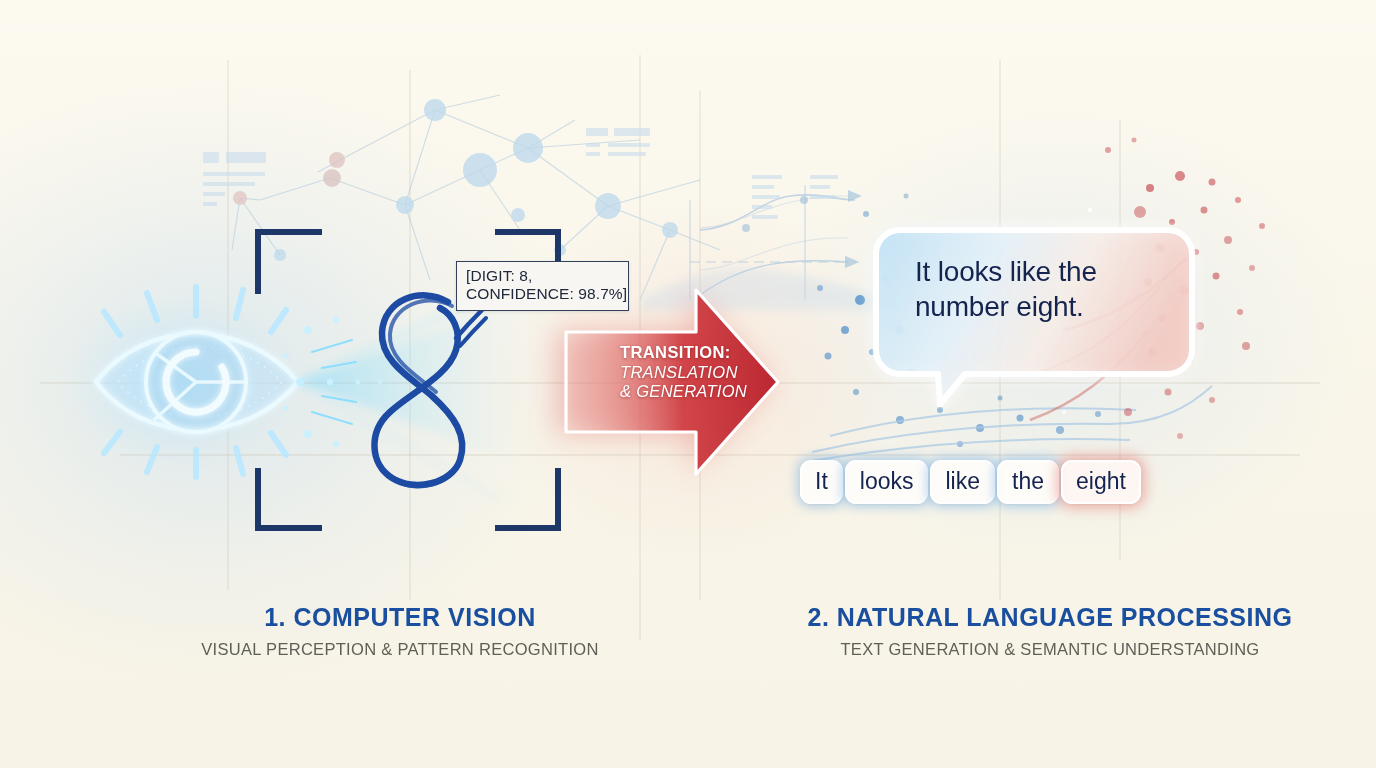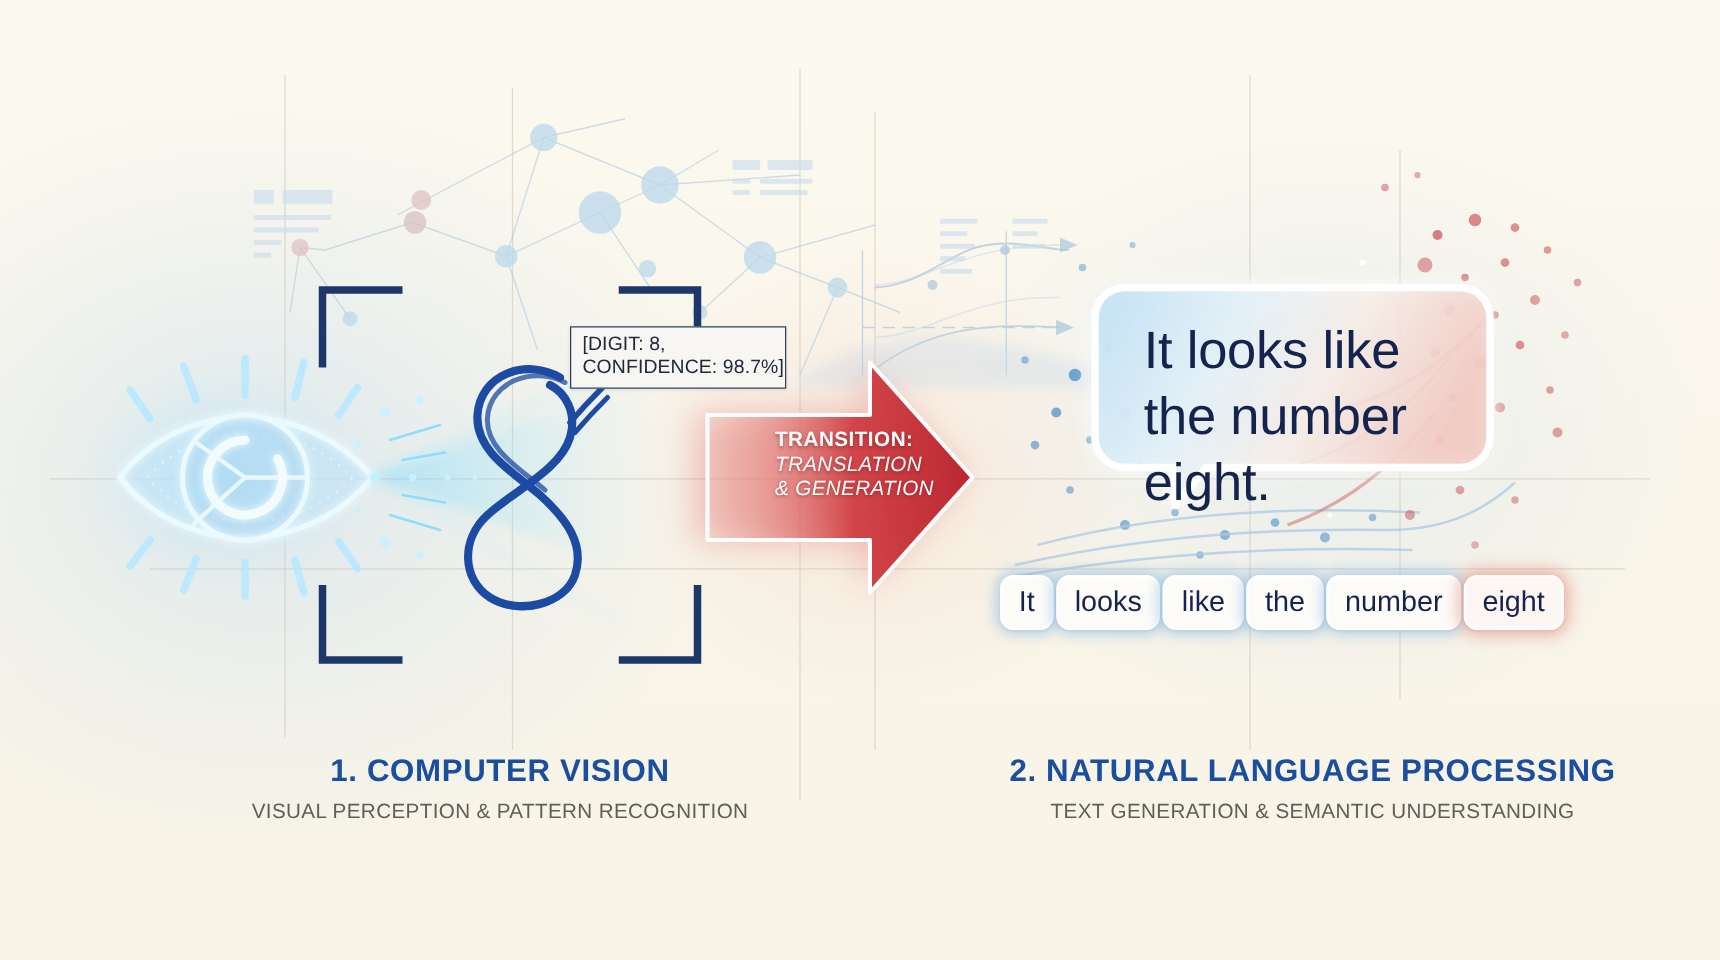--- a/index.html
+++ b/index.html
@@ -53,21 +53,21 @@
     position:absolute; left:620px; top:343px; width:150px;
     color:#ffffff; line-height:1.19;
     text-shadow:0 1px 3px rgba(120,25,25,0.55);
   }
   #arrow-text .l1 { font-size:16.5px; font-weight:bold; letter-spacing:0.4px; }
   #arrow-text .l2, #arrow-text .l3 { font-size:16.5px; letter-spacing:0.3px;font-style:italic; }
 
   
   #bubble-text {
     position:absolute; left:915px; top:254px; width:262px;
-    font-size:42px; color:#15244f; line-height:1.26;
+    font-size:28px; color:#15244f; line-height:1.26;
     letter-spacing:-0.2px;
   }
 
   
   #chips { position:absolute; left:800px; top:460px; display:flex; gap:2px; align-items:center; }
   .chip {
     background:rgba(253,252,250,0.94);
     border:2px solid #ffffff;
     border-radius:11px;
     padding:6px 13px 7px 13px;
@@ -377,21 +377,20 @@
     <div class="l3">&amp; GENERATION</div>
   </div>
 
   <div id="bubble-text">It looks like the number eight.</div>
 
   <div id="chips">
     <span class="chip">It</span>
     <span class="chip">looks</span>
     <span class="chip">like</span>
     <span class="chip">the</span>
-    <span class="chip">number</span>
     <span class="chip warm">eight</span>
   </div>
 
   <div class="caption" id="cap-left">
     <div class="cap-title">1. COMPUTER VISION</div>
     <div class="cap-sub">VISUAL PERCEPTION &amp; PATTERN RECOGNITION</div>
   </div>
 
   <div class="caption" id="cap-right">
     <div class="cap-title">2. NATURAL LANGUAGE PROCESSING</div>

